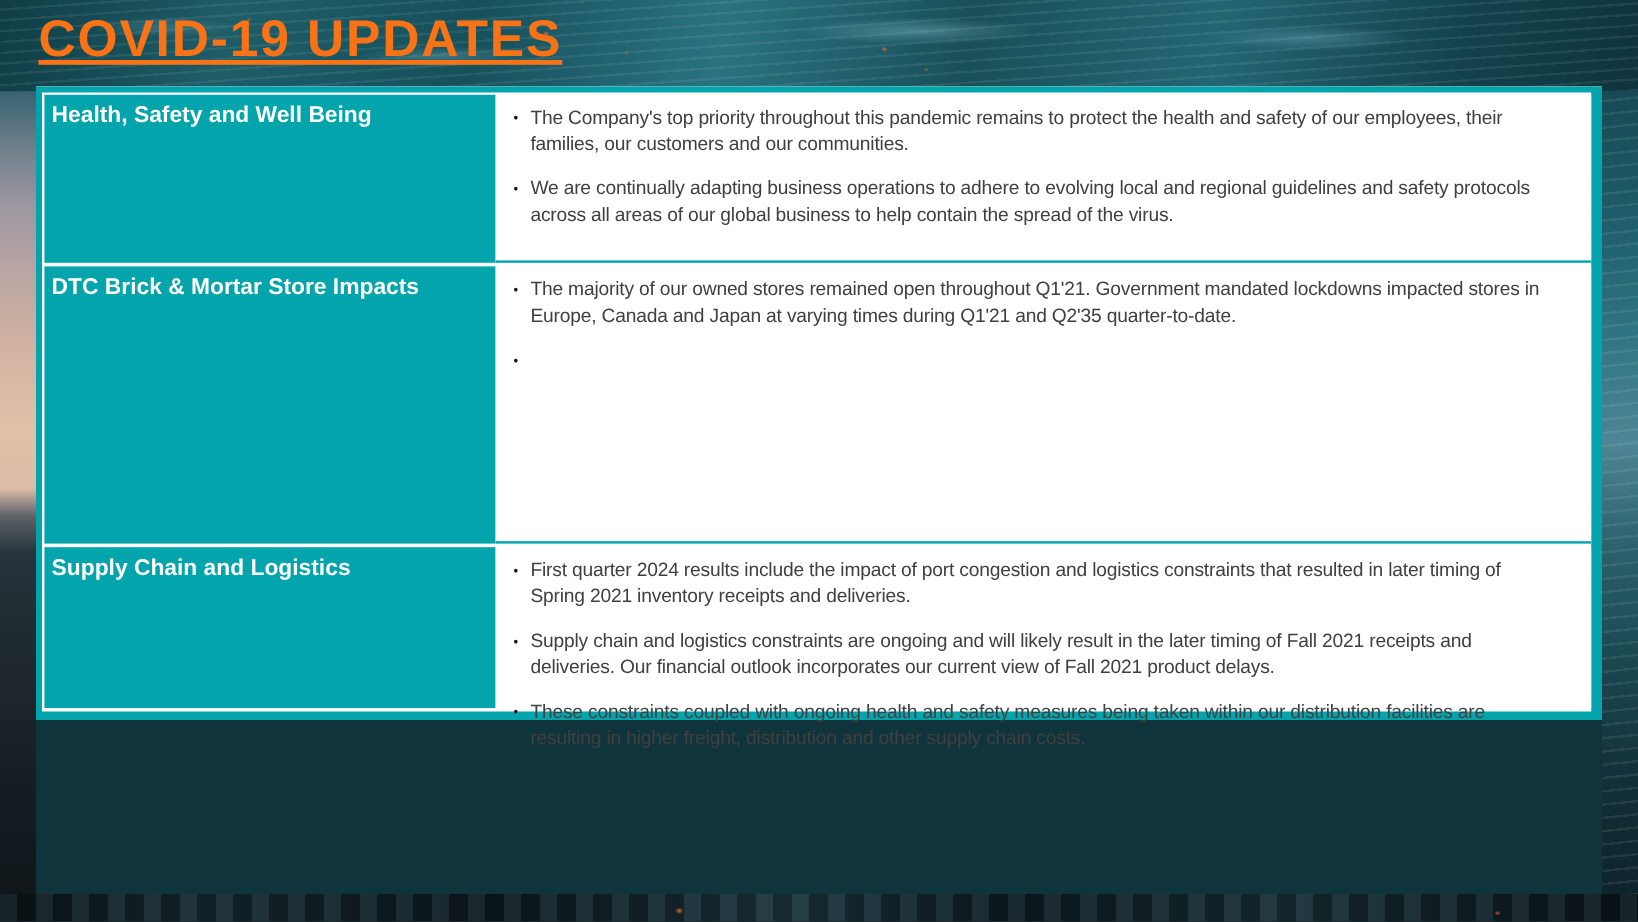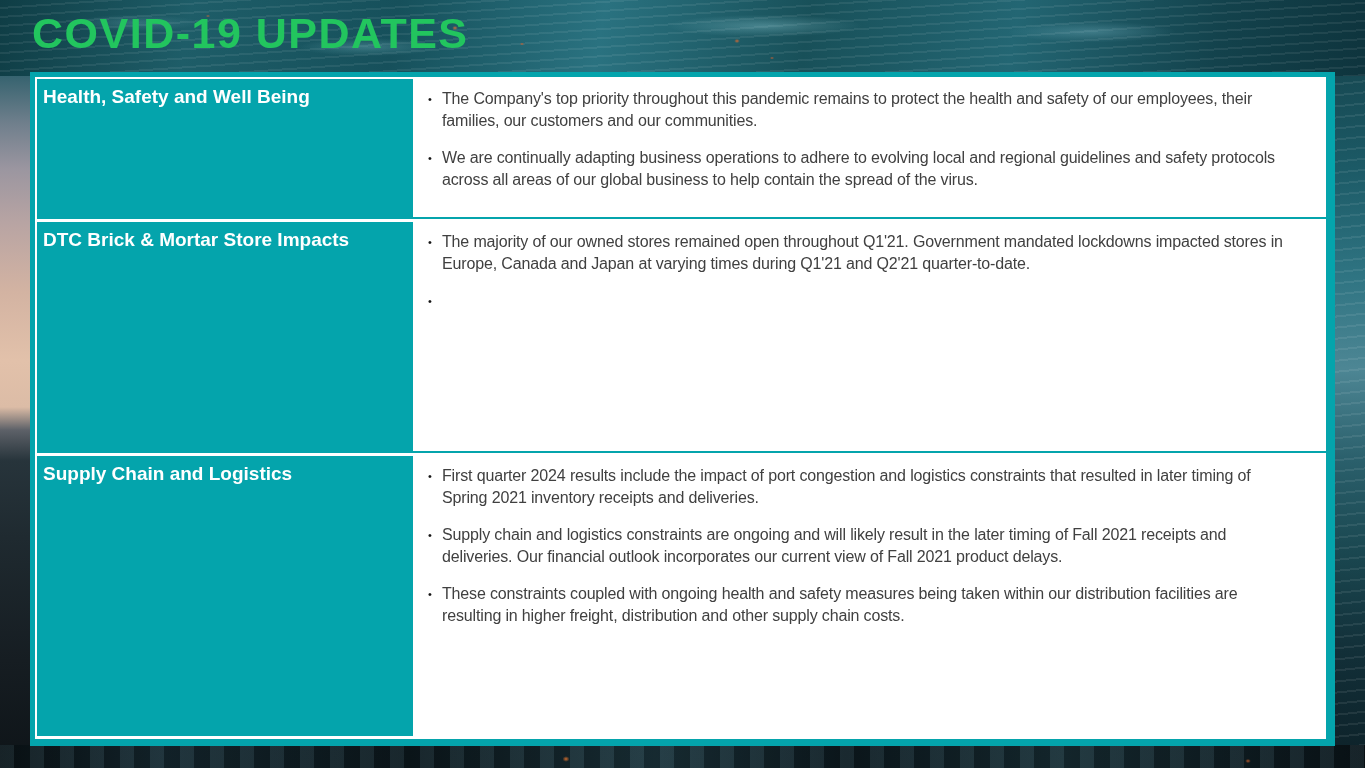--- a/index.html
+++ b/index.html
@@ -59,35 +59,36 @@
         #0a1317 0%, #152830 12%, #0c181d 30%, #1b333b 48%,
         #0d1a20 62%, #172d34 78%, #0a1419 100%);
   }
 
   
   .title {
     position: absolute;
     left: 32px;
     top: 10px;
     margin: 0;
-    color: #22c55e;
+    color: #f97316;
     font-size: 43px;
     font-weight: 700;
     letter-spacing: 1.5px;
     line-height: 1.1;
     white-space: nowrap;
+    text-decoration: underline;
   }
 
   
   .covid-table {
     position: absolute;
     left: 30px;
     top: 72px;
     width: 1305px;
-    height: 674px;
+    height: 528px;
     box-sizing: border-box;
     background: #ffffff;
     border: 5px solid var(--teal);
     border-right-width: 9px;
     border-bottom-width: 7px;
     padding: 2px 0 3px 2px;
     display: flex;
     flex-direction: column;
     gap: 3px;
   }
@@ -166,21 +167,21 @@
 </div>
   </div>
 
   <div class="trow">
     <div class="tcell-header">
       <span>DTC Brick &amp; Mortar Store Impacts</span>
     </div>
     <div class="tcell-body">
   <div class="bullet-item">
     <span class="bullet-dot">•</span>
-    <span class="bullet-text">The majority of our owned stores remained open throughout Q1'21.  Government mandated lockdowns impacted stores in Europe, Canada and Japan at varying times during Q1'21 and Q2'21 quarter-to-date.</span>
+    <span class="bullet-text">The majority of our owned stores remained open throughout Q1'21.  Government mandated lockdowns impacted stores in Europe, Canada and Japan at varying times during Q1'21 and Q2'35 quarter-to-date.</span>
   </div>
 
   <div class="bullet-item">
     <span class="bullet-dot">•</span>
   </div>
 </div>
   </div>
 
   <div class="trow">
     <div class="tcell-header">

